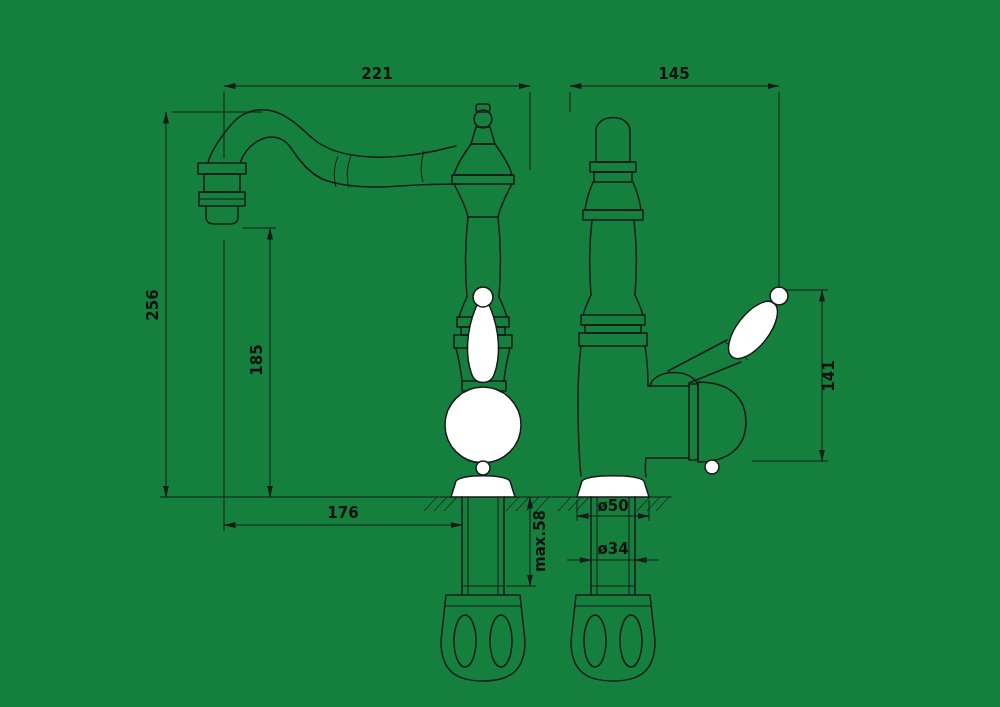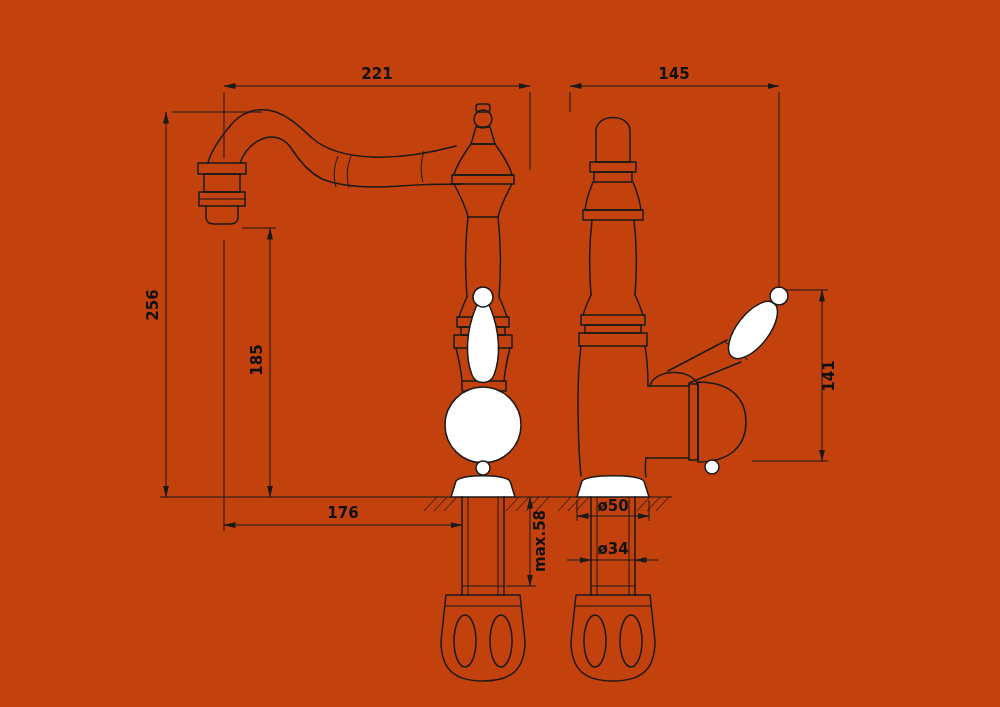--- a/index.html
+++ b/index.html
@@ -1,16 +1,16 @@
 <!DOCTYPE html>
 <html><head>
 <meta charset="utf-8">
 <style>
   html,body{margin:0;padding:0;background:#ffffff;}
-  .canvas{width:1000px;height:707px;background:#c2410c;position:relative;overflow:hidden;}
+  .canvas{width:1000px;height:707px;background:#15803d;position:relative;overflow:hidden;}
   svg{display:block;}
   .outline{fill:none;stroke:#1a1a1a;stroke-width:1.5;stroke-linecap:round;stroke-linejoin:round;}
   .thin{fill:none;stroke:#1a1a1a;stroke-width:1;stroke-linecap:butt;}
   .wfill{fill:#ffffff;}
   .dim line, .dim path{stroke:#1a1a1a;stroke-width:1;fill:none;}
   .hatch path{stroke:#1a1a1a;stroke-width:0.9;fill:none;}
   .dim-text{font-family:"DejaVu Sans", sans-serif;font-size:15px;font-weight:bold;fill:#111111;}
 </style>
 </head>
 <body>

